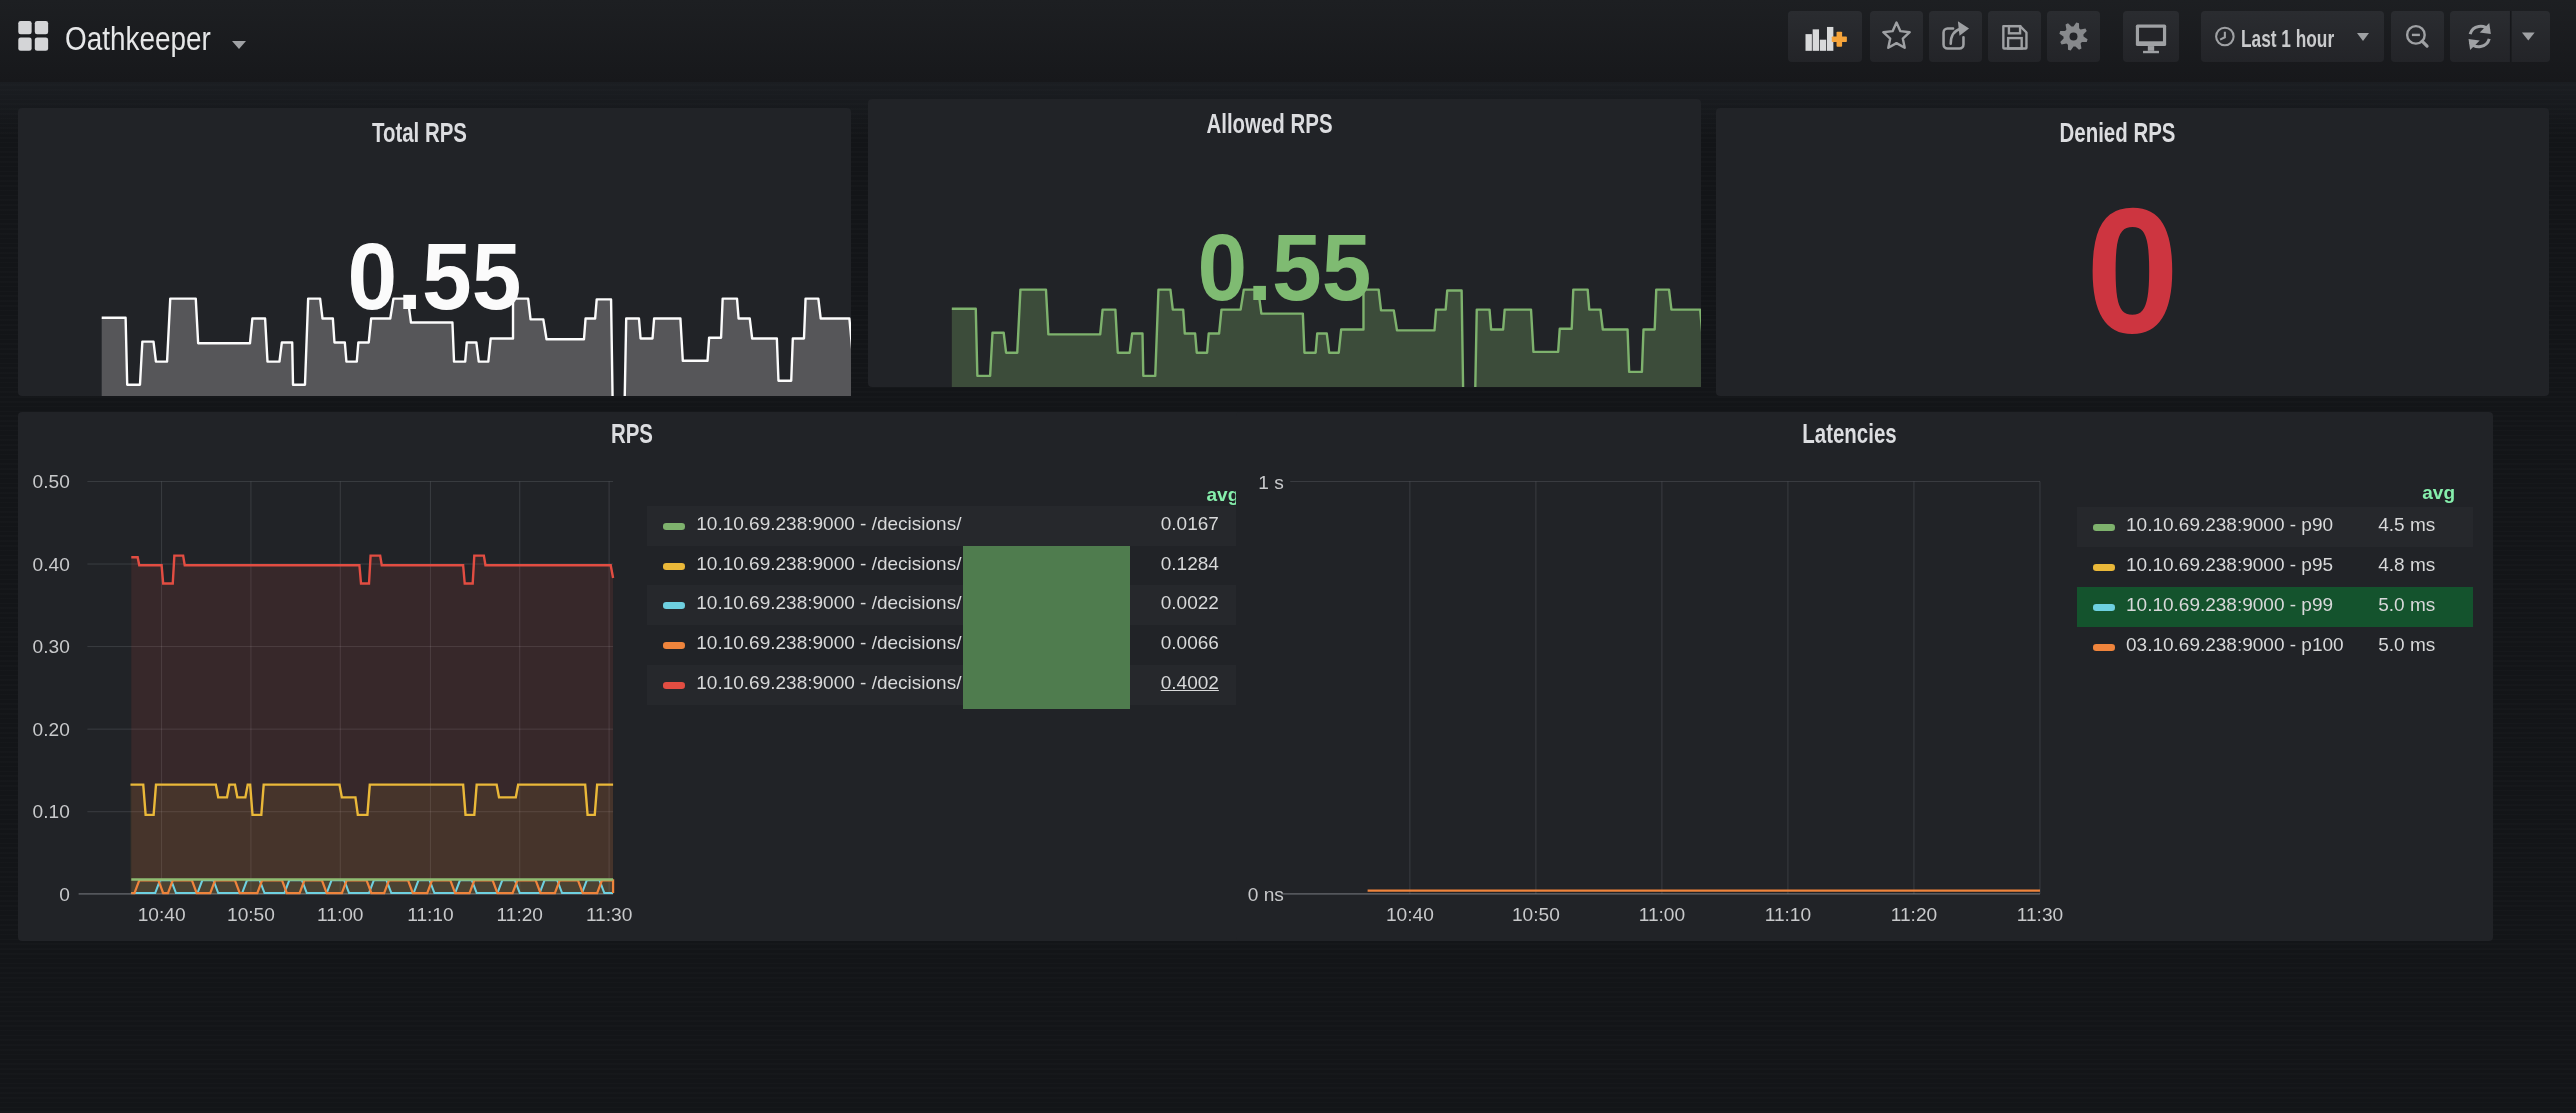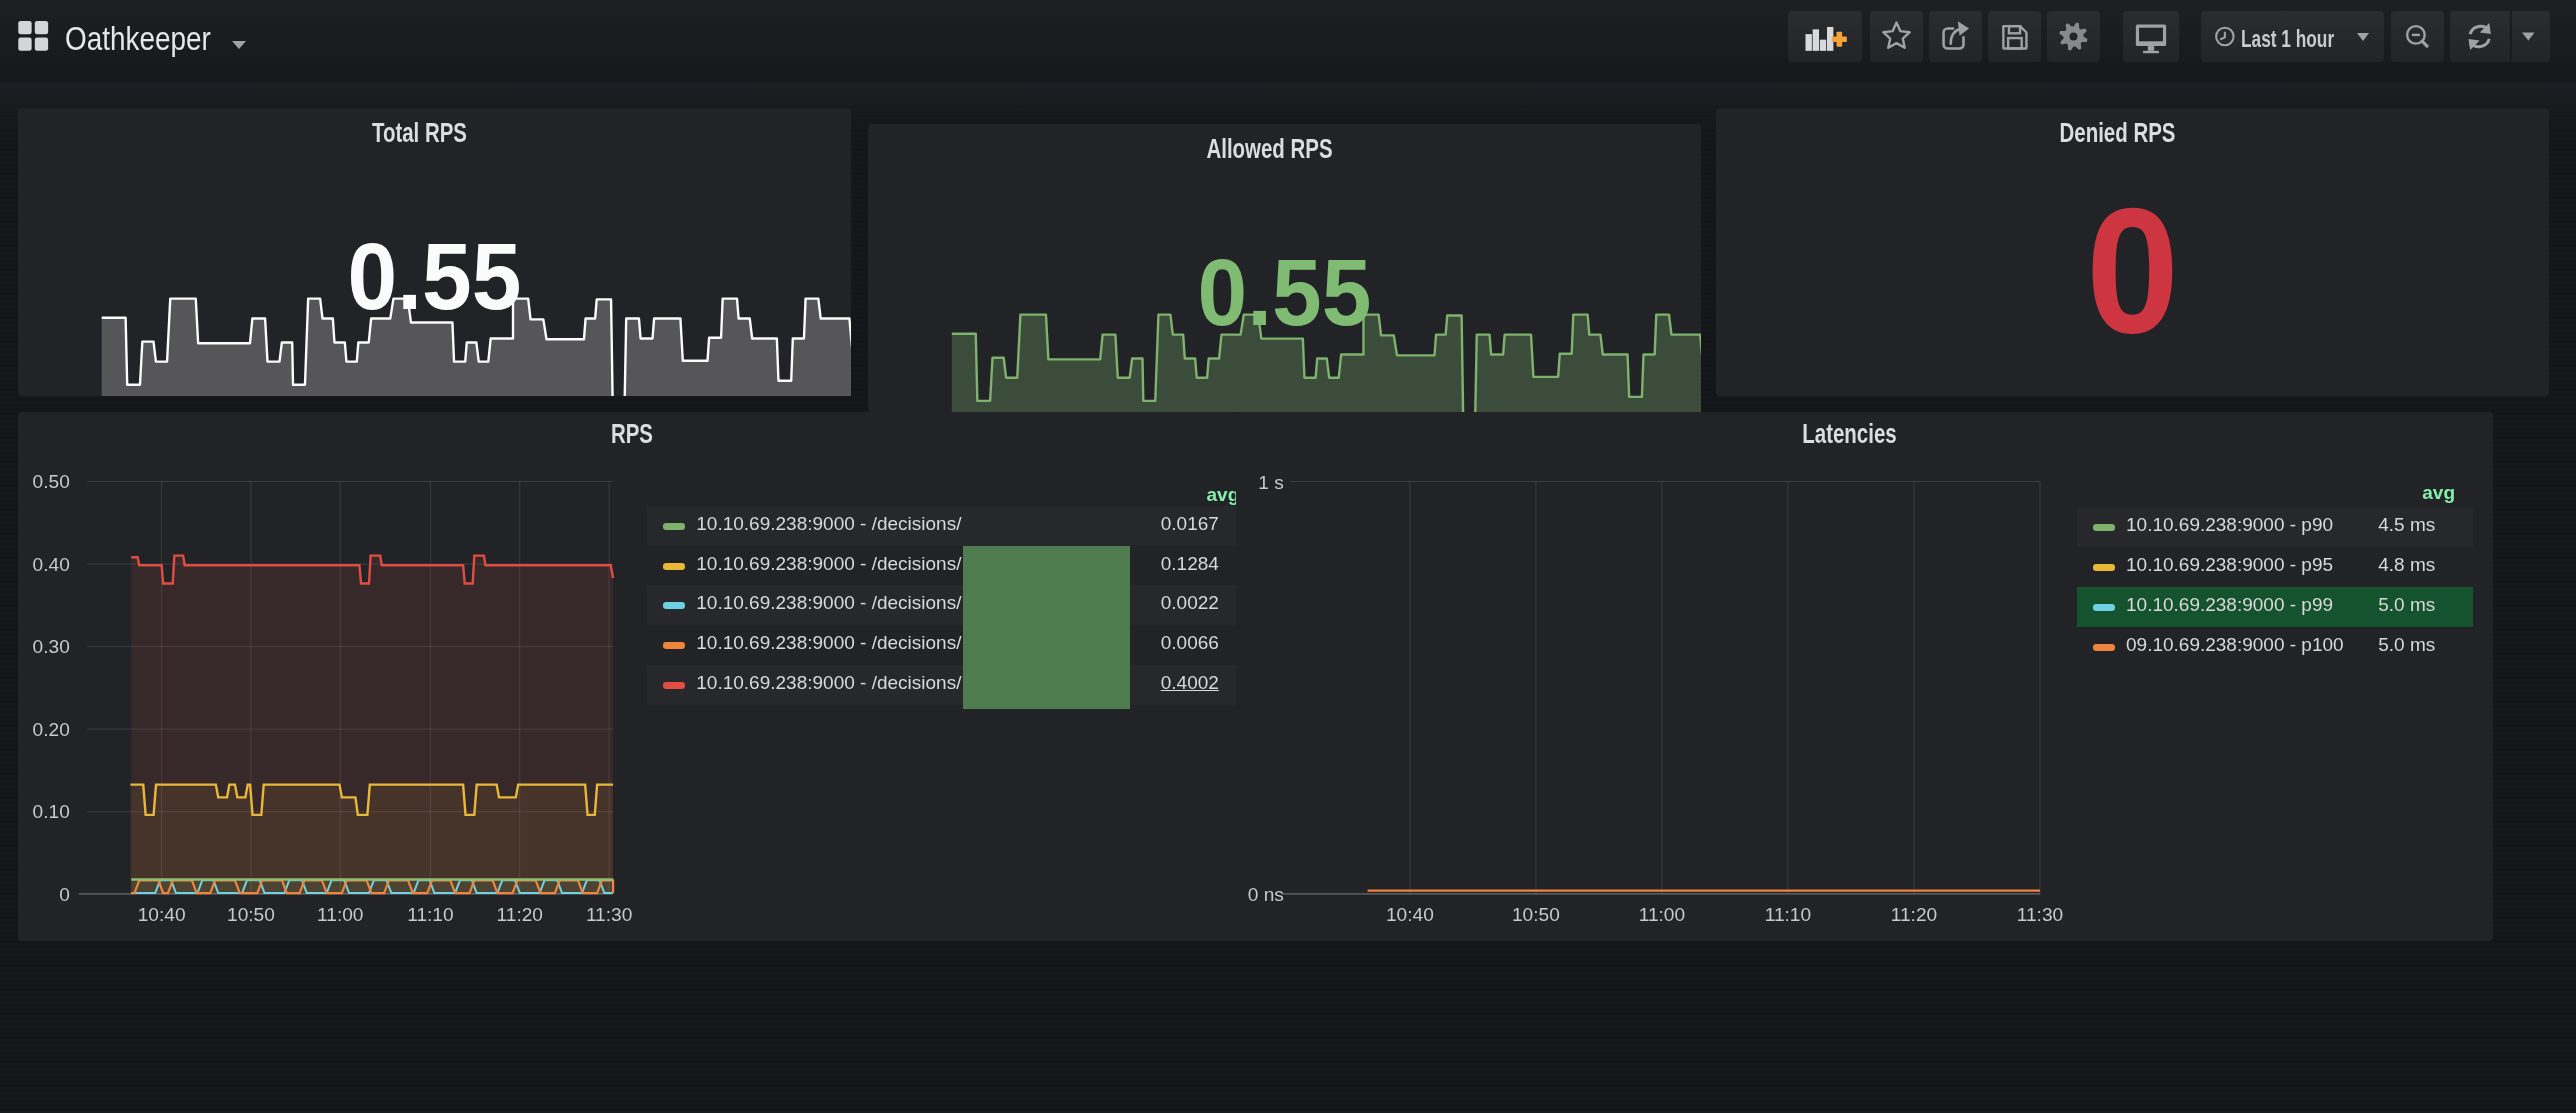--- a/index.html
+++ b/index.html
@@ -105,21 +105,21 @@
     </svg>
   </div>
 <div class="panel" style="left:18.3px;top:108px;width:833px;height:288px">
 <div class="ptitle">Total RPS</div>
 <svg width="833" height="288" viewBox="0 0 1045 361">
       <path d="M105,263 L135,263 L137,347 L153,347 L156,293 L170,293 L173,318 L187,318 L191,239 L223,239 L226,295 L291,295 L294,264 L310,264 L313,318 L328,318 L331,294 L344,294 L345,347 L360,347 L364,239 L379,239 L382,264 L395,264 L397,294 L410,294 L412,318 L425,318 L427,294 L440,294 L443,264 L467,264 L471,239 L489,239 L493,269 L545,269 L547,318 L561,318 L563,294 L575,294 L578,318 L590,318 L593,289 L621,289 L621,239 L640,239 L643,265 L659,265 L663,290 L710,290 L712,264 L724,264 L726,240 L744,240 L746,370 L761,370 L763,264 L779,264 L781,289 L796,289 L798,264 L831,264 L834,317 L865,317 L867,288 L882,288 L884,239 L902,239 L904,264 L918,264 L921,289 L952,289 L954,342 L970,342 L972,289 L986,289 L988,239 L1004,239 L1007,264 L1043,264 L1047,308 L1047,361 L105,361 Z" fill="#565659"></path>
       <path d="M105,263 L135,263 L137,347 L153,347 L156,293 L170,293 L173,318 L187,318 L191,239 L223,239 L226,295 L291,295 L294,264 L310,264 L313,318 L328,318 L331,294 L344,294 L345,347 L360,347 L364,239 L379,239 L382,264 L395,264 L397,294 L410,294 L412,318 L425,318 L427,294 L440,294 L443,264 L467,264 L471,239 L489,239 L493,269 L545,269 L547,318 L561,318 L563,294 L575,294 L578,318 L590,318 L593,289 L621,289 L621,239 L640,239 L643,265 L659,265 L663,290 L710,290 L712,264 L724,264 L726,240 L744,240 L746,370 L761,370 L763,264 L779,264 L781,289 L796,289 L798,264 L831,264 L834,317 L865,317 L867,288 L882,288 L884,239 L902,239 L904,264 L918,264 L921,289 L952,289 L954,342 L970,342 L972,289 L986,289 L988,239 L1004,239 L1007,264 L1043,264 L1047,308" fill="none" stroke="#fcfcfc" stroke-width="3" stroke-linejoin="round"></path>
     </svg>
 <div class="bigval" style="top:121px;font-size:95px;line-height:95px;color:#fbfbfb;">0.55</div>
 </div>
-<div class="panel" style="left:868px;top:124px;width:833px;height:288px">
+<div class="panel" style="left:868px;top:99px;width:833px;height:288px">
 <div class="ptitle">Allowed RPS</div>
 <svg width="833" height="288" viewBox="0 0 1044 361">
       <path d="M105,263 L135,263 L137,347 L153,347 L156,293 L170,293 L173,318 L187,318 L191,239 L223,239 L226,295 L291,295 L294,264 L310,264 L313,318 L328,318 L331,294 L344,294 L345,347 L360,347 L364,239 L379,239 L382,264 L395,264 L397,294 L410,294 L412,318 L425,318 L427,294 L440,294 L443,264 L467,264 L471,239 L489,239 L493,269 L545,269 L547,318 L561,318 L563,294 L575,294 L578,318 L590,318 L593,289 L621,289 L621,239 L640,239 L643,265 L659,265 L663,290 L710,290 L712,264 L724,264 L726,240 L744,240 L746,370 L761,370 L763,264 L779,264 L781,289 L796,289 L798,264 L831,264 L834,317 L865,317 L867,288 L882,288 L884,239 L902,239 L904,264 L918,264 L921,289 L952,289 L954,342 L970,342 L972,289 L986,289 L988,239 L1004,239 L1007,264 L1043,264 L1047,308 L1047,361 L105,361 Z" fill="#3c4c3a"></path>
       <path d="M105,263 L135,263 L137,347 L153,347 L156,293 L170,293 L173,318 L187,318 L191,239 L223,239 L226,295 L291,295 L294,264 L310,264 L313,318 L328,318 L331,294 L344,294 L345,347 L360,347 L364,239 L379,239 L382,264 L395,264 L397,294 L410,294 L412,318 L425,318 L427,294 L440,294 L443,264 L467,264 L471,239 L489,239 L493,269 L545,269 L547,318 L561,318 L563,294 L575,294 L578,318 L590,318 L593,289 L621,289 L621,239 L640,239 L643,265 L659,265 L663,290 L710,290 L712,264 L724,264 L726,240 L744,240 L746,370 L761,370 L763,264 L779,264 L781,289 L796,289 L798,264 L831,264 L834,317 L865,317 L867,288 L882,288 L884,239 L902,239 L904,264 L918,264 L921,289 L952,289 L954,342 L970,342 L972,289 L986,289 L988,239 L1004,239 L1007,264 L1043,264 L1047,308" fill="none" stroke="#7eb26d" stroke-width="3" stroke-linejoin="round"></path>
     </svg>
 <div class="bigval" style="top:121px;font-size:95px;line-height:95px;color:#7fbb72;">0.55</div>
 </div>
 <div class="panel" style="left:1716px;top:108px;width:833px;height:288px">
 <div class="ptitle">Denied RPS</div>
 <div class="bigval" style="top:74px;font-size:178px;line-height:178px;color:#cd3540;">0</div>
@@ -220,16 +220,16 @@
 <span class="lname">10.10.69.238:9000 - p95</span>
 <div class="lval" style="right:18.3px;width:96px;">4.8 ms</div>
     </div>
 <div class="lrow" style="left:841px;top:175px;width:396px;height:40px;background:#14532d;">
 <span class="dash" style="background:#6ed0e0"></span>
 <span class="lname">10.10.69.238:9000 - p99</span>
 <div class="lval" style="right:18.3px;width:96px;">5.0 ms</div>
     </div>
 <div class="lrow" style="left:841px;top:215px;width:396px;height:40px;">
 <span class="dash" style="background:#ef843c"></span>
-<span class="lname">09.10.69.238:9000 - p100</span>
+<span class="lname">03.10.69.238:9000 - p100</span>
 <div class="lval" style="right:18.3px;width:96px;">5.0 ms</div>
     </div>
 </div>
 
 </body></html>

